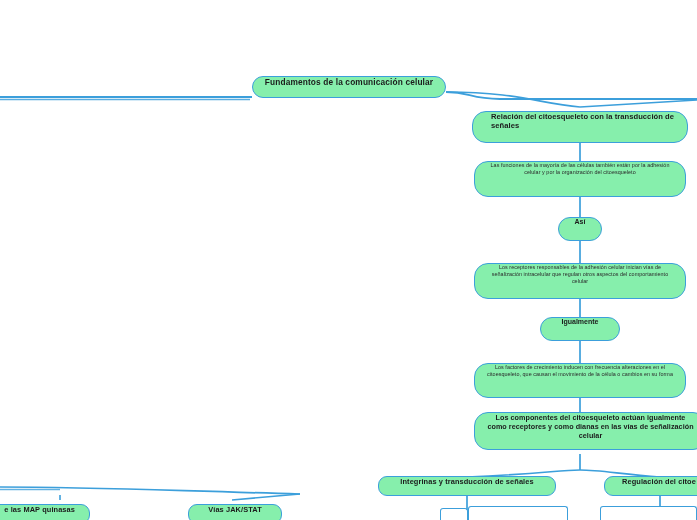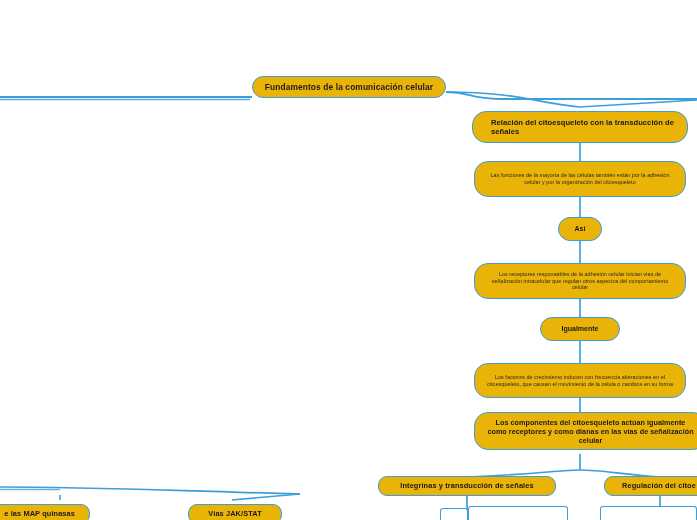--- a/index.html
+++ b/index.html
@@ -21,25 +21,24 @@
     position: absolute;
     left: 0;
     top: 0;
     width: 697px;
     height: 520px;
     pointer-events: none;
   }
   .node {
     position: absolute;
     box-sizing: border-box;
-    background: #eab308;
+    background: #86efac;
     border: 1.3px solid #3c9fdb;
     border-radius: 999px;
     display: flex;
-    align-items: center;
     justify-content: center;
     text-align: center;
     color: #1b1b1b;
     z-index: 3;
   }
   .node .label {
     display: block;
     width: 100%;
     padding: 0 10px;
     box-sizing: border-box;

